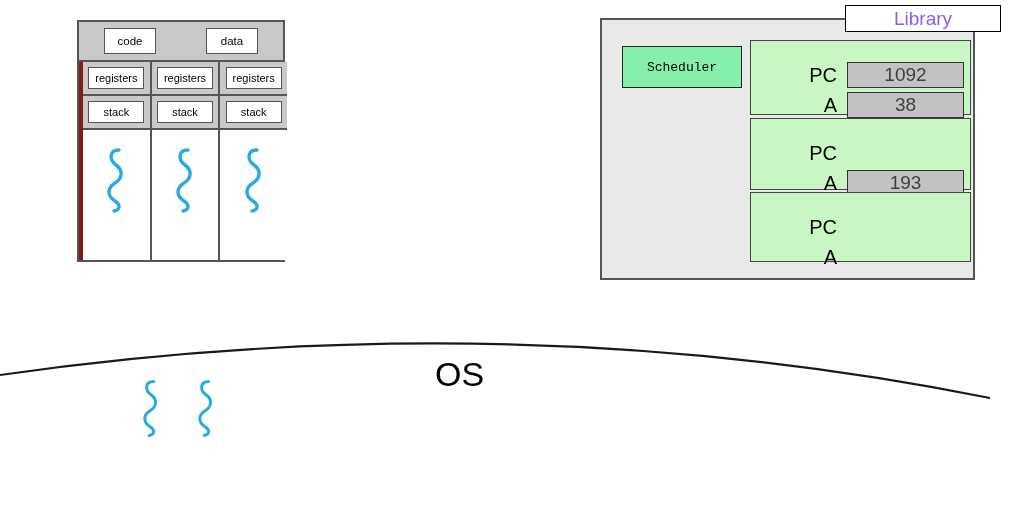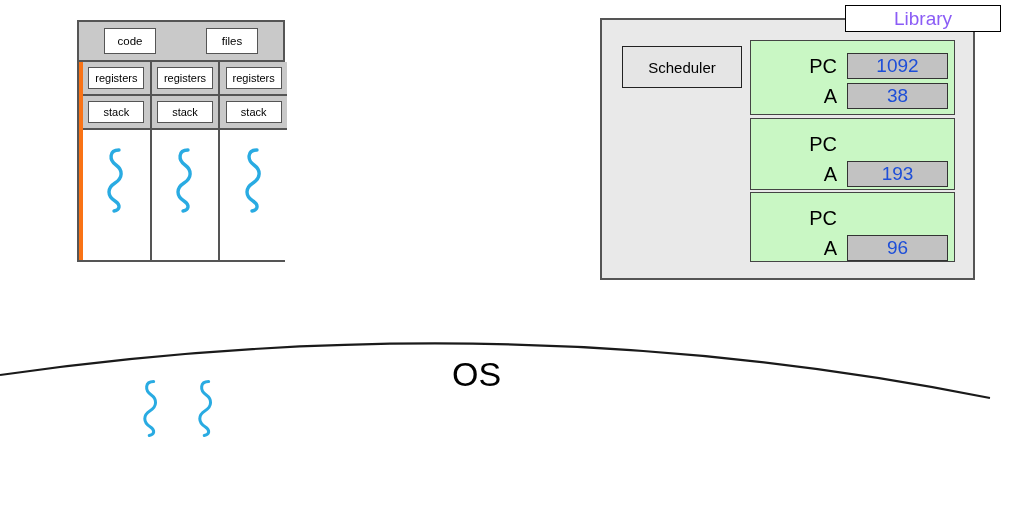--- a/index.html
+++ b/index.html
@@ -10,21 +10,21 @@
     position:relative;
     overflow:hidden;
     -webkit-font-smoothing:antialiased;
   }
   #stage{position:absolute;left:0;top:0;width:1036px;height:520px;}
 
   
   #process-block{
     position:absolute;left:77px;top:20px;width:208px;height:242px;
     border:2px solid #555;
-    background:#f97316;
+    background:#7f1d1d;
     box-sizing:border-box;
   }
   #shared-row{
     position:absolute;left:0;top:0;width:100%;height:40px;
     background:#c9c9c9;
     border-bottom:2px solid #555;
     box-sizing:border-box;
     display:flex;
   }
   #shared-row .cellwrap{
@@ -78,76 +78,77 @@
     position:absolute;left:845px;top:5px;width:156px;height:27px;
     background:#ffffff;
     border:1.5px solid #000;
     box-sizing:border-box;
     display:flex;align-items:center;justify-content:center;
     font-size:19px;color:#8b5cf6;
     z-index:5;
   }
   #scheduler-box{
     position:absolute;left:622px;top:46px;width:120px;height:42px;
-    background:#e5e5e5;
+    background:#86efac;
     border:1.5px solid #222;
     box-sizing:border-box;
     display:flex;align-items:center;justify-content:center;
-    font-size:15px;color:#000;
+    font-size:13px;color:#000;
     z-index:3;
+    font-family:Liberation Mono, monospace;
   }
   .ctx-block{
-    position:absolute;left:750px;width:205px;
+    position:absolute;left:750px;width:221px;
     background:#c9f7c4;
     border:1.5px solid #444;
     box-sizing:border-box;
-    padding:10px 0 5px 0;
+    padding:19px 0 5px 0;
     z-index:3;
   }
   .ctx-row{
     display:flex;align-items:center;
     height:30px;
     padding:0 6px 0 0;
   }
   .ctx-label{
     width:86px;text-align:right;padding-right:10px;
     font-size:20px;color:#000;
   }
   .ctx-value{
     flex:1 1 auto;
     background:#c2c2c2;
     border:1.5px solid #333;
     box-sizing:border-box;
     height:26px;
     display:flex;align-items:center;justify-content:center;
-    font-size:19px;color:#1d4ed8;text-align:right;
+    font-size:19px;color:#404040;text-align:right;
   }
 
   
   #os-arc{position:absolute;left:0;top:290px;width:1036px;height:130px;}
   #os-label{
-    position:absolute;left:452px;top:355px;
+    position:absolute;left:435px;top:355px;
     font-size:34px;color:#000;
     letter-spacing:0px;
   }
   .free-squiggle{position:absolute;}
 </style>
 </head>
 <body>
 
 <div id="stage">
 
   <div id="process-block">
 
     <div id="shared-row">
       <div class="cellwrap">
         <div class="inner-cell">code</div>
       </div>
       <div class="cellwrap">
-        <div class="inner-cell">files</div>
+        <div class="inner-cell">data</div>
       </div>
     </div>
 
     <div id="thread-cols">
 
       <div class="thread-col">
         <div class="tc-band">
           <div class="inner-cell">registers</div>
         </div>
         <div class="tc-band">
@@ -215,21 +216,20 @@
       <div class="ctx-value">193</div>
     </div>
   </div>
 
   <div class="ctx-block" style="top:192px;height:70px;">
     <div class="ctx-row">
       <div class="ctx-label">PC</div>
     </div>
     <div class="ctx-row">
       <div class="ctx-label">A</div>
-      <div class="ctx-value">96</div>
     </div>
   </div>
 
   <div id="library-tag">Library</div>
 
   <svg id="os-arc" viewBox="0 0 1036 130">
     <path d="M0 85 Q 510 12 990 108" fill="none" stroke="#1a1a1a" stroke-width="2.2"></path>
   </svg>
 
   <div id="os-label">OS</div>

